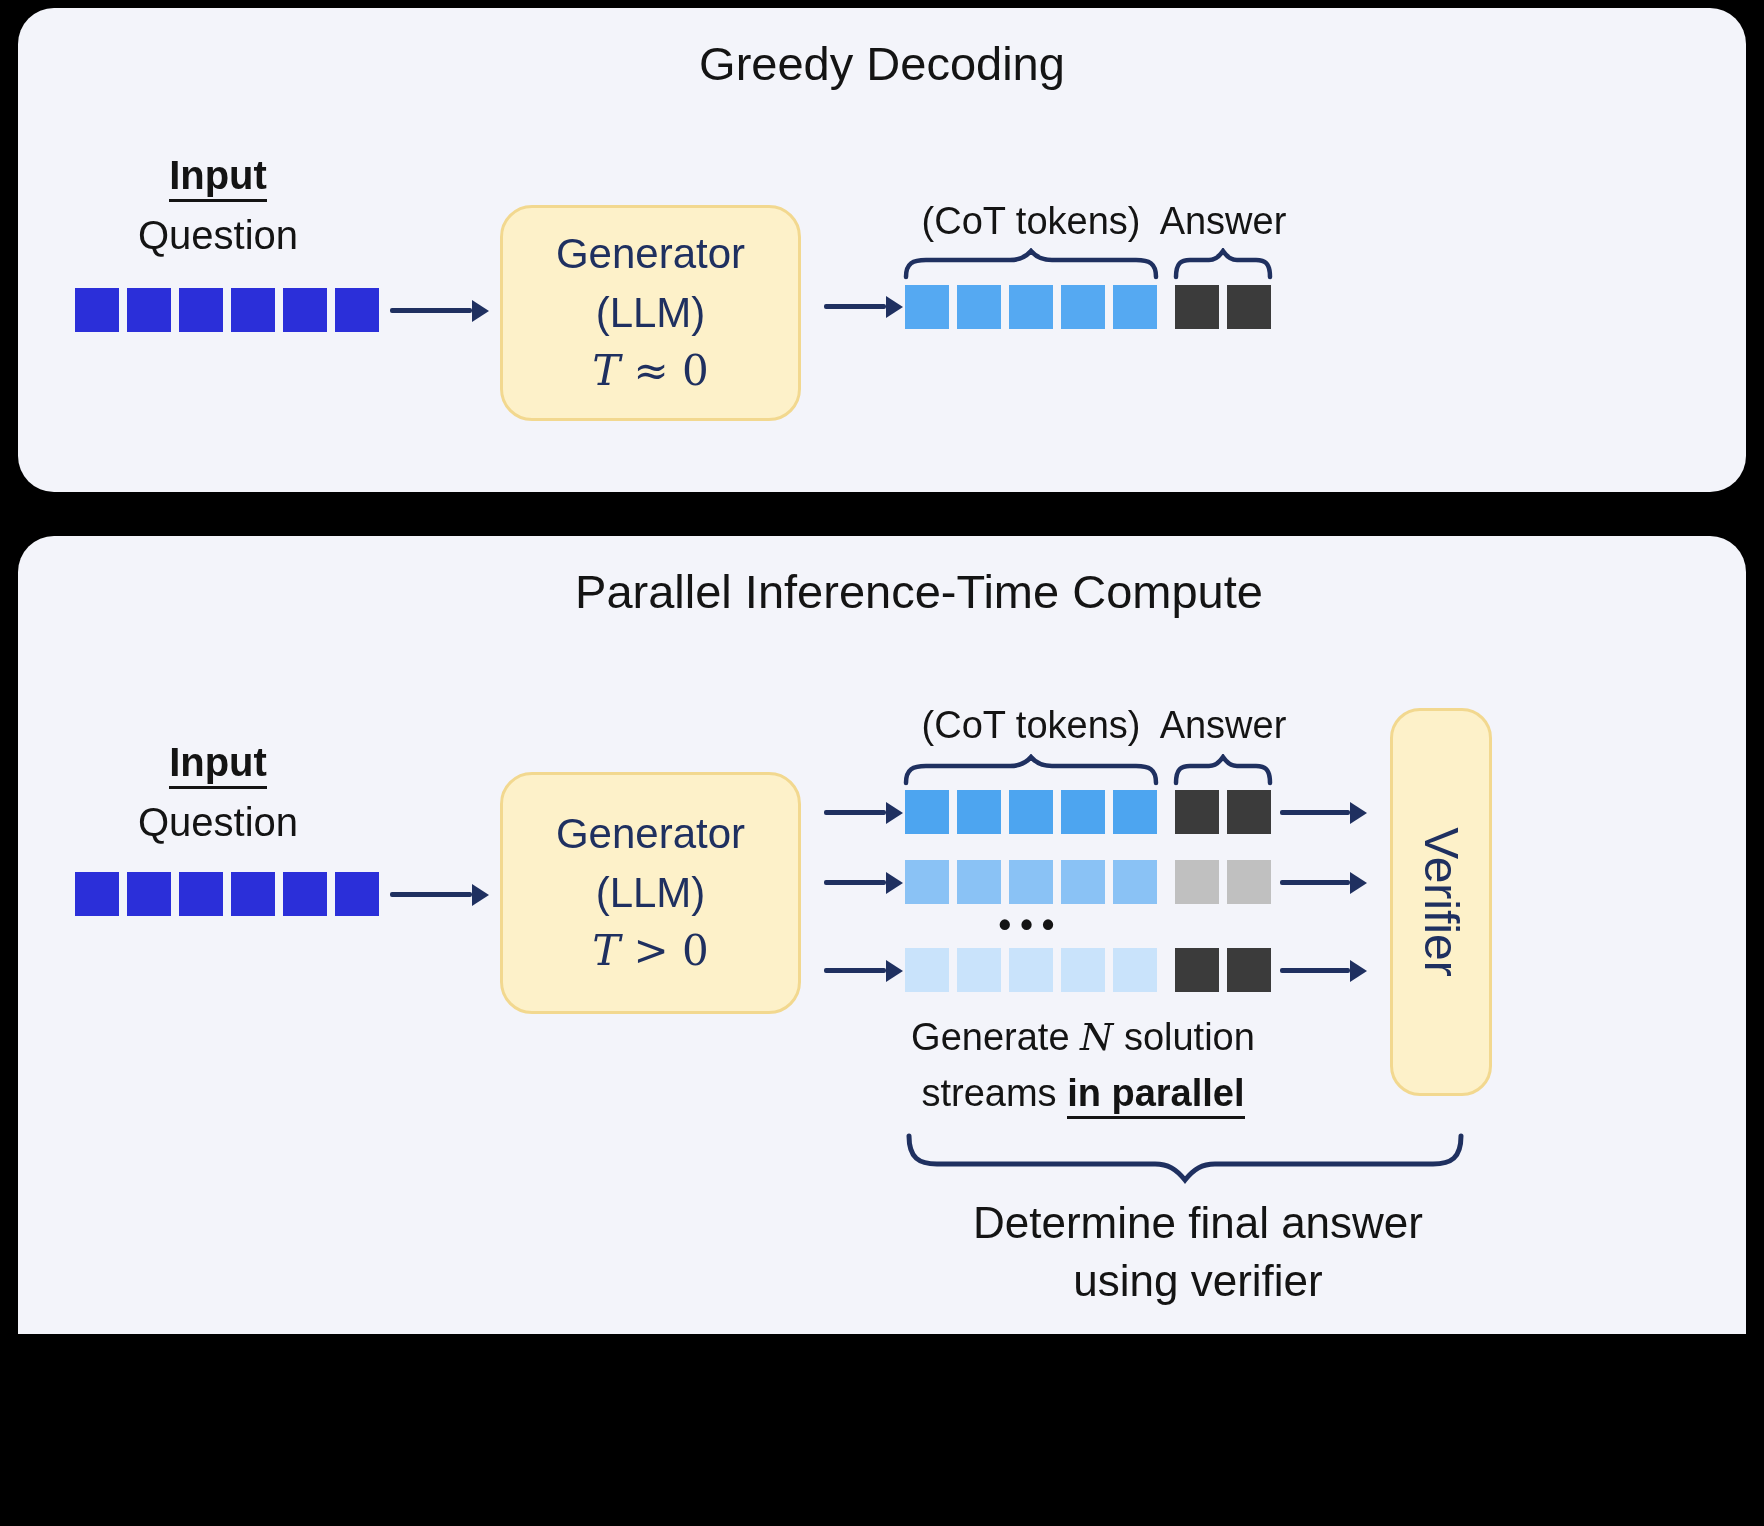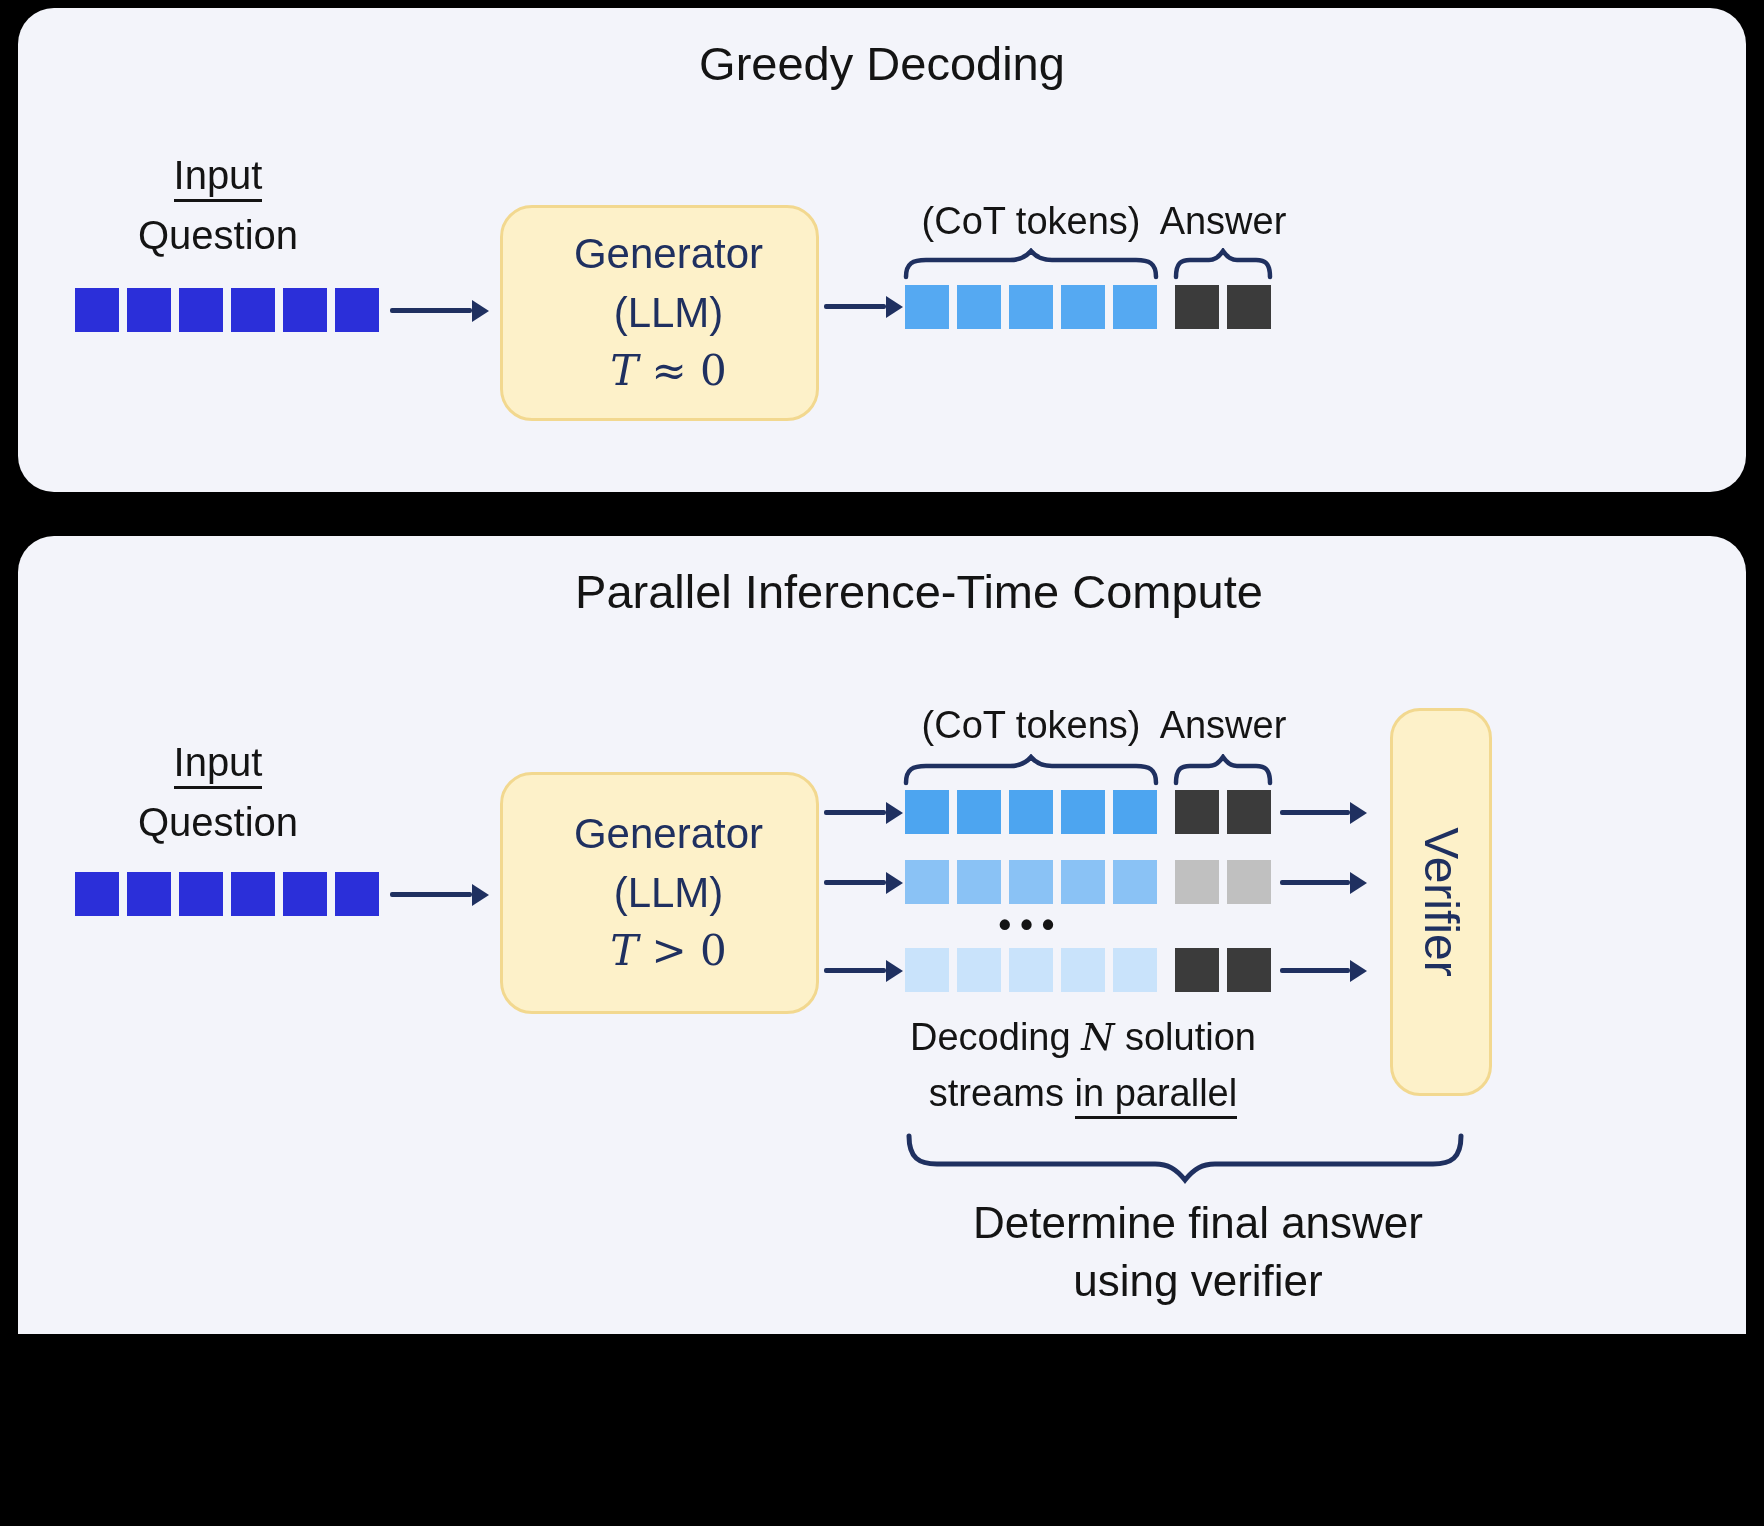--- a/index.html
+++ b/index.html
@@ -2,29 +2,29 @@
 <html><head>
 <meta charset="utf-8">
 <style>
   html,body{margin:0;padding:0;background:#000;}
   #canvas{position:relative;width:1764px;height:1334px;background:#000;overflow:hidden;
           font-family:"Liberation Sans",sans-serif;color:#141414;}
   .panel{position:absolute;background:#f3f4fa;border-radius:36px;}
   .title{position:absolute;left:0;width:100%;text-align:center;font-size:47px;font-weight:500;color:#141414;}
   .biglabel{position:absolute;font-size:40px;color:#141414;text-align:center;}
   .toklabel{position:absolute;font-size:38px;color:#141414;text-align:center;white-space:nowrap;}
-  .underline{border-bottom:3px solid #141414;padding-bottom:2px;}
+  .underline{border-bottom:3px solid #141414;padding-bottom:2px;font-weight:bold;}
   .token-row{position:absolute;display:flex;gap:8px;align-items:center;}
   .square{display:block;width:44px;height:44px;flex:none;}
   .group-gap{display:block;width:2px;height:44px;flex:none;}
   .arrow{position:absolute;height:5px;background:#1f3060;border-radius:2px;}
   .arrow::after{content:"";position:absolute;left:100%;top:50%;transform:translateY(-50%);
     width:0;height:0;border-left:17px solid #1f3060;border-top:11px solid transparent;border-bottom:11px solid transparent;}
   .genbox{position:absolute;background:#fdf1c9;border:3px solid #f2d88f;border-radius:32px;
-    display:flex;flex-direction:column;align-items:center;justify-content:center;gap:8px;padding-left:18px;}
+    display:flex;flex-direction:column;align-items:center;justify-content:center;gap:8px;}
   .gen-line{font-size:42px;color:#1f3060;line-height:1.2;}
   .math-var{font-family:"DejaVu Serif",serif;font-style:italic;}
   .math-rest{font-family:"DejaVu Serif",serif;font-style:normal;}
   .brace{position:absolute;}
   .note{position:absolute;font-size:38px;color:#141414;text-align:center;line-height:1.0;}
   .caption{position:absolute;font-size:44px;color:#141414;text-align:center;}
   .dots{position:absolute;font-size:36px;font-weight:bold;letter-spacing:9px;color:#141414;text-align:center;}
   .verifier{position:absolute;background:#fdf1c9;border:3px solid #f2d88f;border-radius:30px;}
   .verifier-text{position:absolute;top:50%;left:50%;transform:translate(-50%,-50%) rotate(90deg);
     white-space:nowrap;font-size:48px;color:#1f3060;}
@@ -157,21 +157,21 @@
       </div>
 
     <div class="arrow" style="left:1262px;top:274px;width:70px;"></div>
     <div class="arrow" style="left:1262px;top:344px;width:70px;"></div>
     <div class="arrow" style="left:1262px;top:432px;width:70px;"></div>
 
     <div class="verifier" style="left:1372px;top:172px;width:96px;height:382px;">
       <div class="verifier-text">Verifier</div>
     </div>
 
-    <div class="note" style="left:845px;top:482px;width:440px;"><span>Decoding </span><span class="math-var">N</span><span> solution</span></div>
+    <div class="note" style="left:845px;top:482px;width:440px;"><span>Generate </span><span class="math-var">N</span><span> solution</span></div>
     <div class="note" style="left:845px;top:538px;width:440px;"><span>streams </span><span class="underline">in parallel</span></div>
 
     <svg class="brace" style="left:887px;top:596px;" width="560" height="52" viewBox="0 0 560 52">
       <path d="M4 4 C4 26 14 32 32 32 L250 32 C263 32 271 37 280 48 C289 37 297 32 310 32 L528 32 C546 32 556 26 556 4" fill="none" stroke="#1f3060" stroke-width="5" stroke-linecap="round"></path>
     </svg>
 
     <div class="caption" style="left:870px;top:720px;width:620px;">using verifier</div>
     <div class="caption" style="left:870px;top:662px;width:620px;">Determine final answer</div>
   </div>
 

